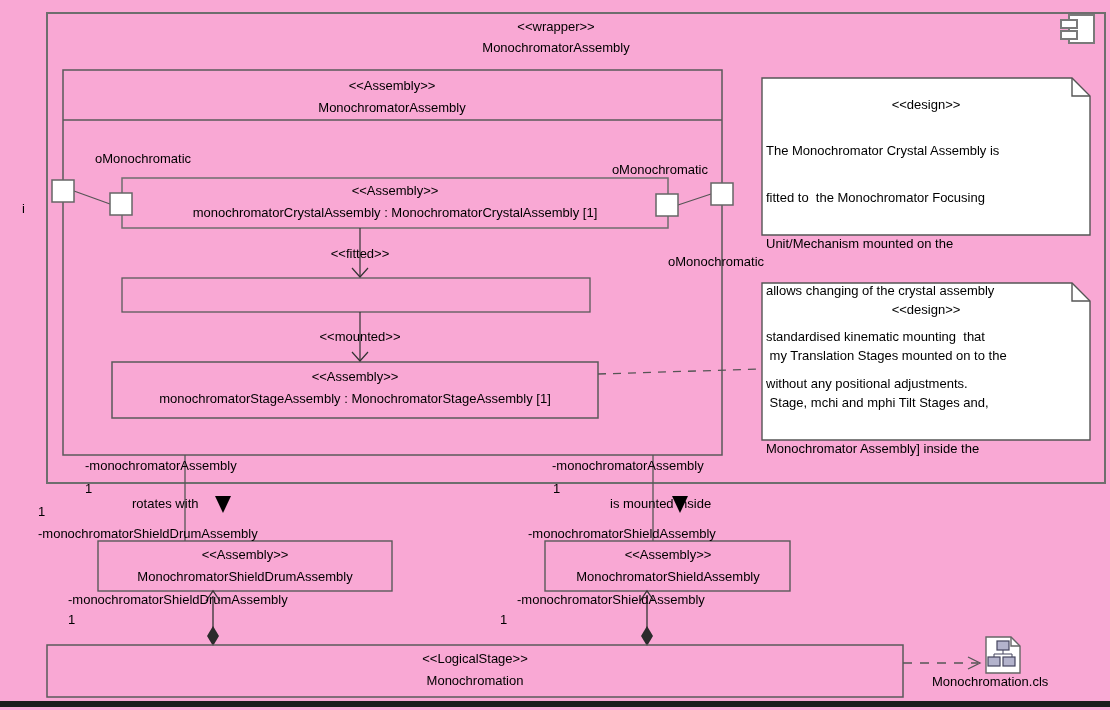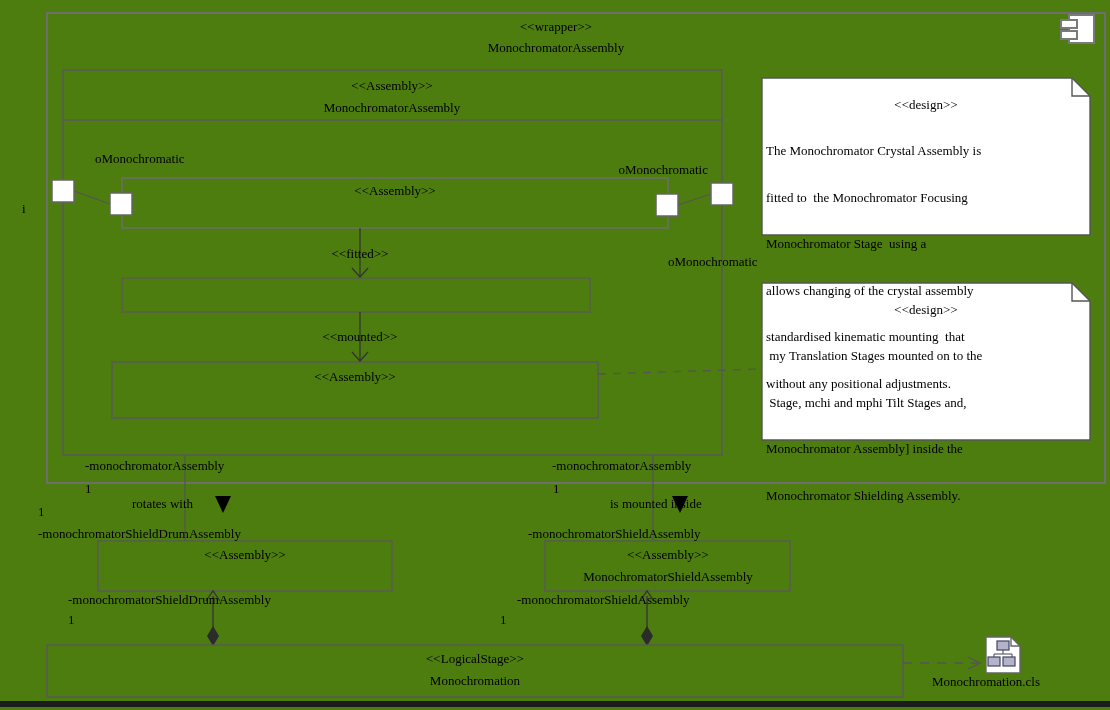--- a/index.html
+++ b/index.html
@@ -1,18 +1,18 @@
 <!DOCTYPE html>
 <html><head>
 <meta charset="utf-8">
 <style>
   html,body{margin:0;padding:0;background:#ffffff;}
   #canvas{
-    position:relative;width:1110px;height:710px;background:#4d7c0f;
-    font-family:Liberation Serif, serif;
+    position:relative;width:1110px;height:710px;background:#f9a8d4;
+    font-family:Liberation Sans, sans-serif;
     font-size:13px;color:#000;overflow:hidden;
   }
   #overlay{position:absolute;left:0;top:0;width:1110px;height:710px;}
   .lbl{position:absolute;white-space:pre;line-height:15px;}
   .c{text-align:center;}
   .r{text-align:right;}
   .notelines div{line-height:16.5px;white-space:pre;}
   .bottombar{position:absolute;left:0;top:701px;width:1110px;height:6px;background:#1c1c1c;}
 </style>
 </head>
@@ -99,56 +99,58 @@
 
   <div class="lbl c" style="left:292px;top:78px;width:200px;">&lt;&lt;Assembly&gt;&gt;</div>
   <div class="lbl c" style="left:242px;top:100px;width:300px;">MonochromatorAssembly</div>
 
   <div class="lbl" style="left:22px;top:201px;">i</div>
   <div class="lbl" style="left:95px;top:151px;">oMonochromatic</div>
   <div class="lbl r" style="left:560px;top:162px;width:148px;">oMonochromatic</div>
   <div class="lbl" style="left:668px;top:254px;">oMonochromatic</div>
 
   <div class="lbl c" style="left:295px;top:183px;width:200px;">&lt;&lt;Assembly&gt;&gt;</div>
+  <div class="lbl c" style="left:125px;top:205px;width:540px;">monochromatorCrystalAssembly : MonochromatorCrystalAssembly [1]</div>
 
   <div class="lbl c" style="left:285px;top:246px;width:150px;">&lt;&lt;fitted&gt;&gt;</div>
 
   <div class="lbl c" style="left:285px;top:329px;width:150px;">&lt;&lt;mounted&gt;&gt;</div>
   <div class="lbl c" style="left:255px;top:369px;width:200px;">&lt;&lt;Assembly&gt;&gt;</div>
+  <div class="lbl c" style="left:115px;top:391px;width:480px;">monochromatorStageAssembly : MonochromatorStageAssembly [1]</div>
 
   <div class="lbl c" style="left:776px;top:97px;width:300px;">&lt;&lt;design&gt;&gt;</div>
   <div class="lbl notelines" style="left:766px;top:113px;">
     <div>The Monochromator Crystal Assembly is</div>
     <div>fitted to  the Monochromator Focusing</div>
-    <div>Monochromator Stage  using a</div>
+    <div>Unit/Mechanism mounted on the</div>
     <div>allows changing of the crystal assembly</div>
     <div>standardised kinematic mounting  that</div>
     <div>without any positional adjustments.</div>
   </div>
 
   <div class="lbl c" style="left:776px;top:302px;width:300px;">&lt;&lt;design&gt;&gt;</div>
   <div class="lbl notelines" style="left:766px;top:318px;">
     <div> my Translation Stages mounted on to the</div>
     <div> Stage, mchi and mphi Tilt Stages and,</div>
     <div>Monochromator Assembly] inside the</div>
-    <div>Monochromator Shielding Assembly.</div>
   </div>
 
   <div class="lbl" style="left:85px;top:458px;">-monochromatorAssembly</div>
   <div class="lbl" style="left:85px;top:481px;">1</div>
   <div class="lbl" style="left:132px;top:496px;">rotates with</div>
   <div class="lbl" style="left:38px;top:504px;">1</div>
   <div class="lbl" style="left:38px;top:526px;">-monochromatorShieldDrumAssembly</div>
 
   <div class="lbl" style="left:552px;top:458px;">-monochromatorAssembly</div>
   <div class="lbl" style="left:553px;top:481px;">1</div>
   <div class="lbl" style="left:565px;top:496px;margin-left:45px;">is mounted inside</div>
   <div class="lbl" style="left:528px;top:526px;">-monochromatorShieldAssembly</div>
 
   <div class="lbl c" style="left:145px;top:547px;width:200px;">&lt;&lt;Assembly&gt;&gt;</div>
+  <div class="lbl c" style="left:100px;top:569px;width:290px;">MonochromatorShieldDrumAssembly</div>
   <div class="lbl" style="left:68px;top:592px;">-monochromatorShieldDrumAssembly</div>
   <div class="lbl" style="left:68px;top:612px;">1</div>
 
   <div class="lbl c" style="left:568px;top:547px;width:200px;">&lt;&lt;Assembly&gt;&gt;</div>
   <div class="lbl c" style="left:548px;top:569px;width:240px;">MonochromatorShieldAssembly</div>
   <div class="lbl" style="left:517px;top:592px;">-monochromatorShieldAssembly</div>
   <div class="lbl" style="left:500px;top:612px;">1</div>
 
   <div class="lbl c" style="left:375px;top:651px;width:200px;">&lt;&lt;LogicalStage&gt;&gt;</div>
   <div class="lbl c" style="left:375px;top:673px;width:200px;">Monochromation</div>

